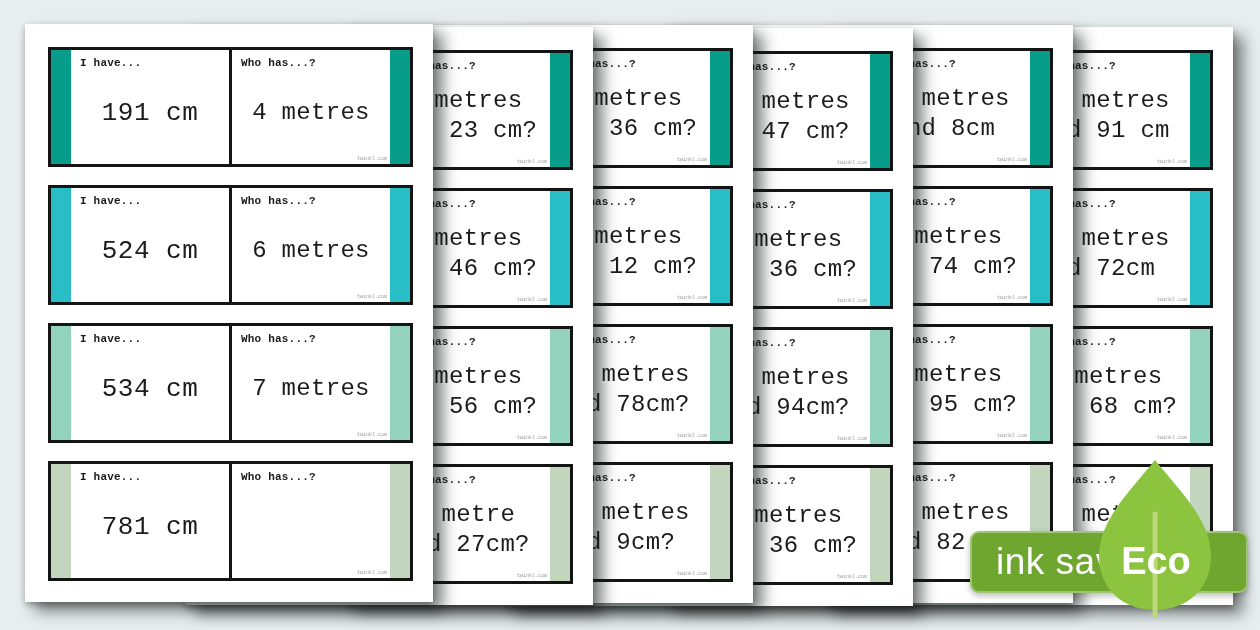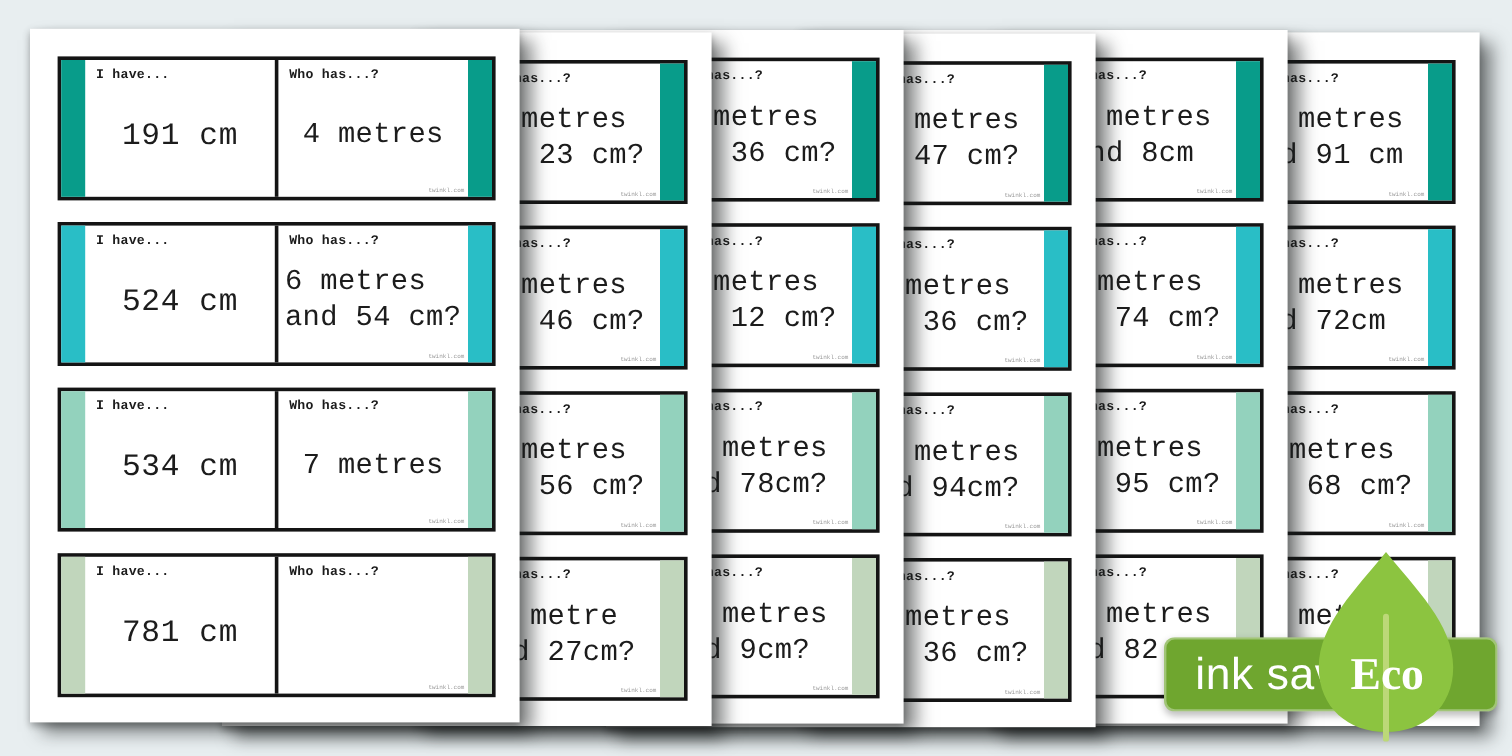--- a/index.html
+++ b/index.html
@@ -47,21 +47,21 @@
     box-sizing:border-box;display:flex;align-items:center;
     box-shadow:0 3px 6px rgba(0,0,0,.25);
   }
   .ink-text{
     font-family:"Liberation Sans", sans-serif;font-size:37px;color:#ffffff;
     padding-left:24px;letter-spacing:.5px;
   }
   .eco-leaf{position:absolute;left:1088px;top:456px;width:134px;height:162px;z-index:101;}
   .eco-text{
     position:absolute;left:1106px;top:540px;width:100px;z-index:102;text-align:center;
-    font-family:Liberation Serif, serif;font-weight:bold;font-size:38px;color:#ffffff;
+    font-family:Liberation Sans, sans-serif;font-weight:bold;font-size:38px;color:#ffffff;
   }
 </style>
 </head>
 <body style="background-color: rgb(232, 238, 240);">
 
 <div class="page p1">
   <div class="card first">
     <div class="bar" style="background-color: rgb(8, 156, 138);"></div>
     <div class="cell">
       <div class="small-label">I have...</div>
@@ -89,21 +89,20 @@
       <div class="cell-inner">
           <div class="value">524 cm</div>
         </div>
     </div>
     <div class="divider"></div>
     <div class="cell">
       <div class="small-label">Who has...?</div>
       <div class="cell-inner">
           <div class="question">
         <div>6 metres</div>
-        <div>and 54 cm?</div>
       </div>
         </div>
       <div class="watermark">twinkl.com</div>
     </div>
     <div class="bar" style="background-color: rgb(41, 190, 198);"></div>
   </div>
 
   <div class="card">
     <div class="bar" style="background-color: rgb(147, 210, 189);"></div>
     <div class="cell">

